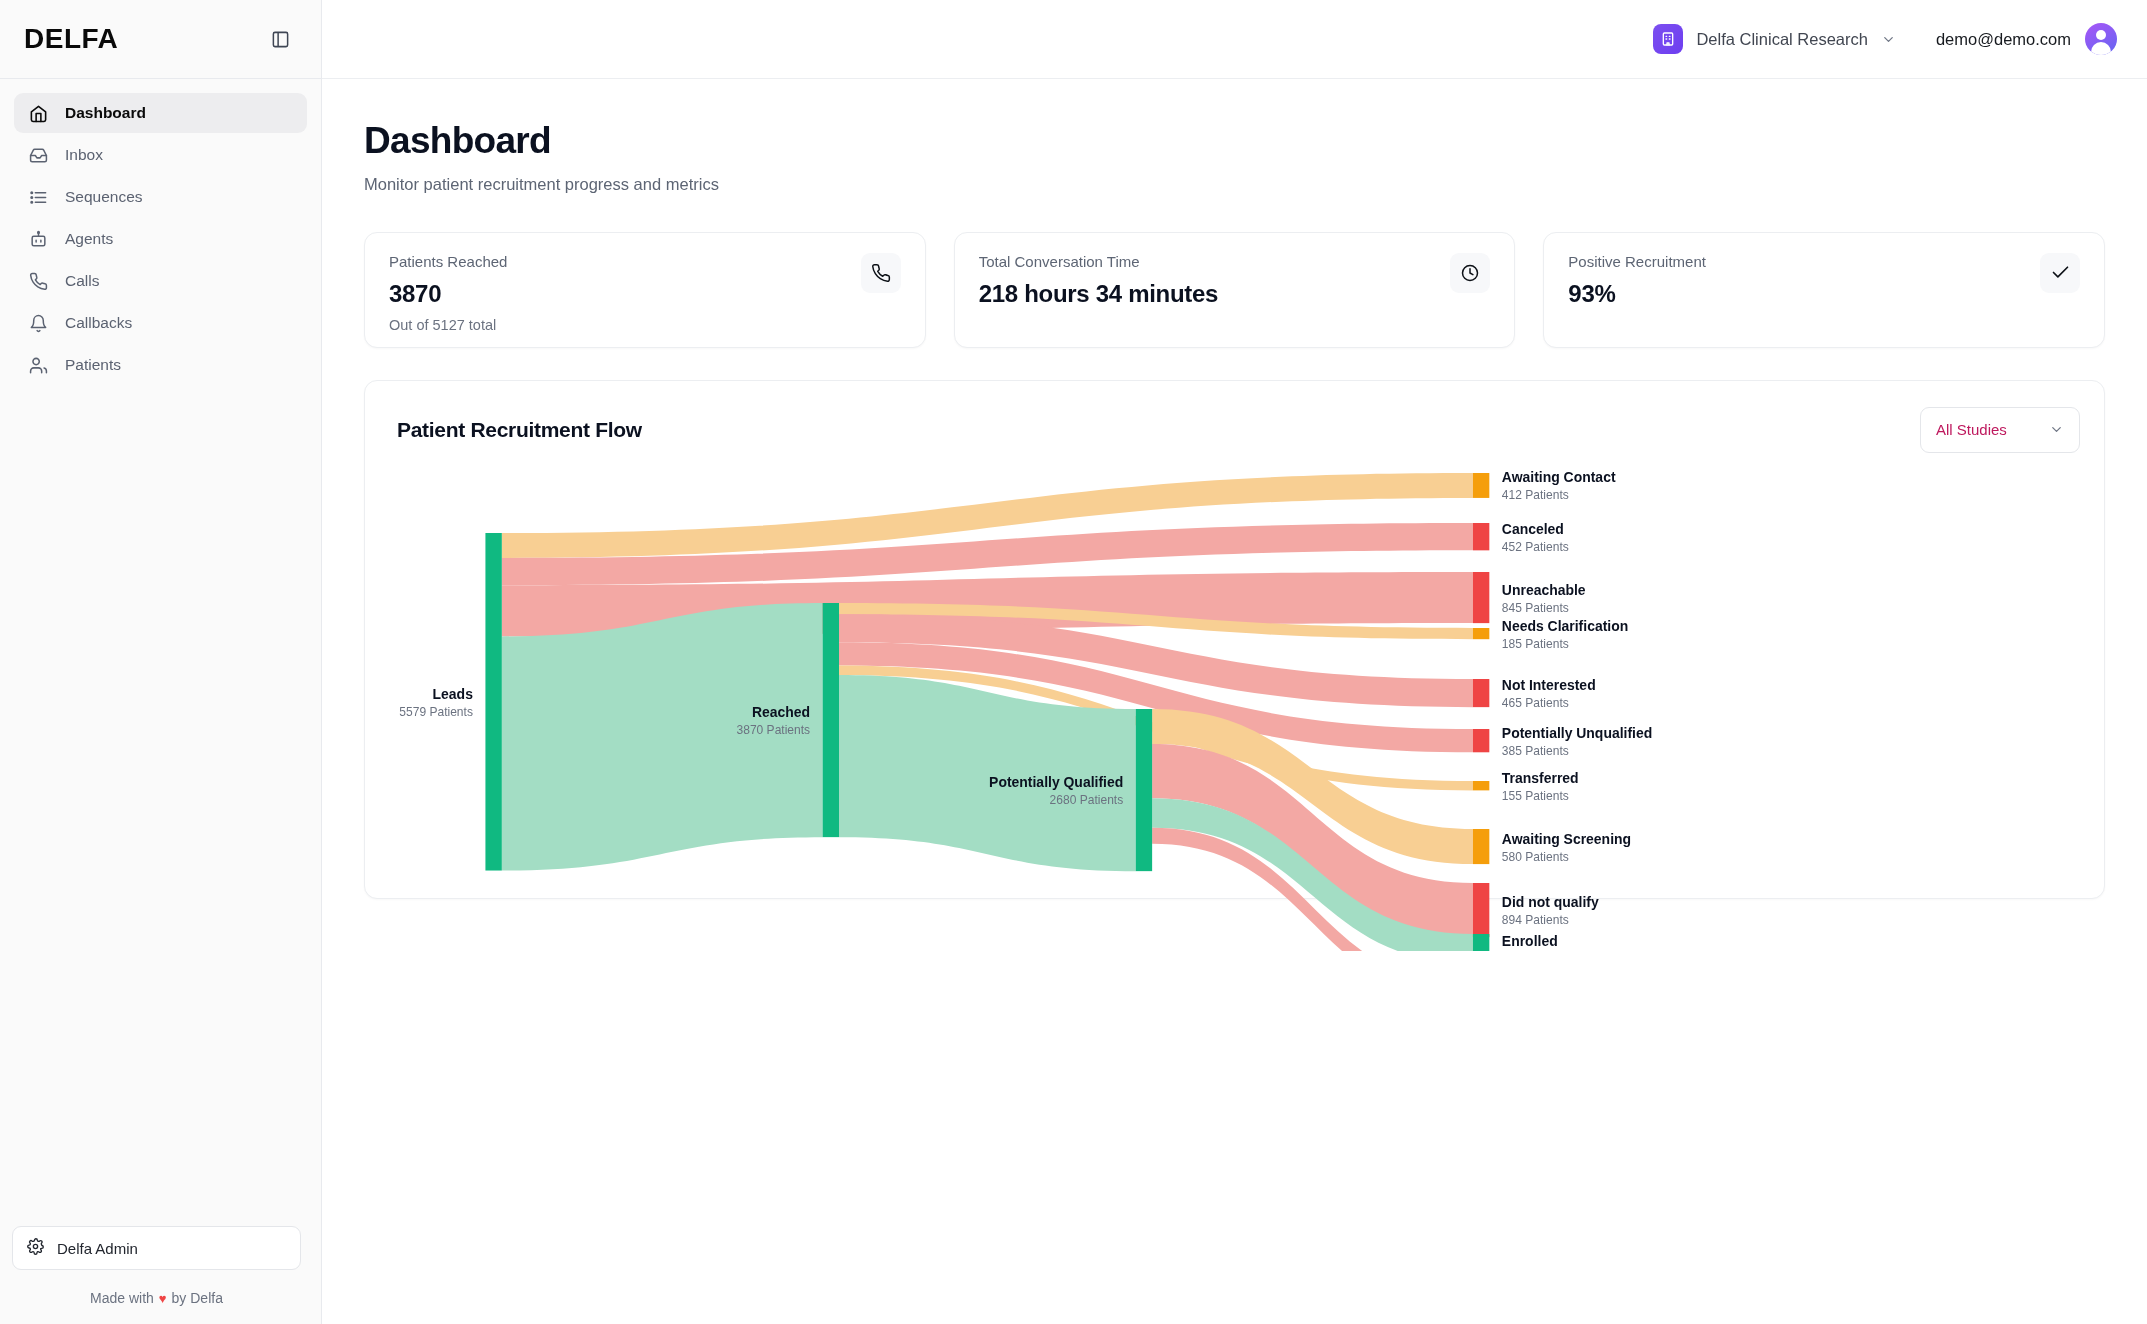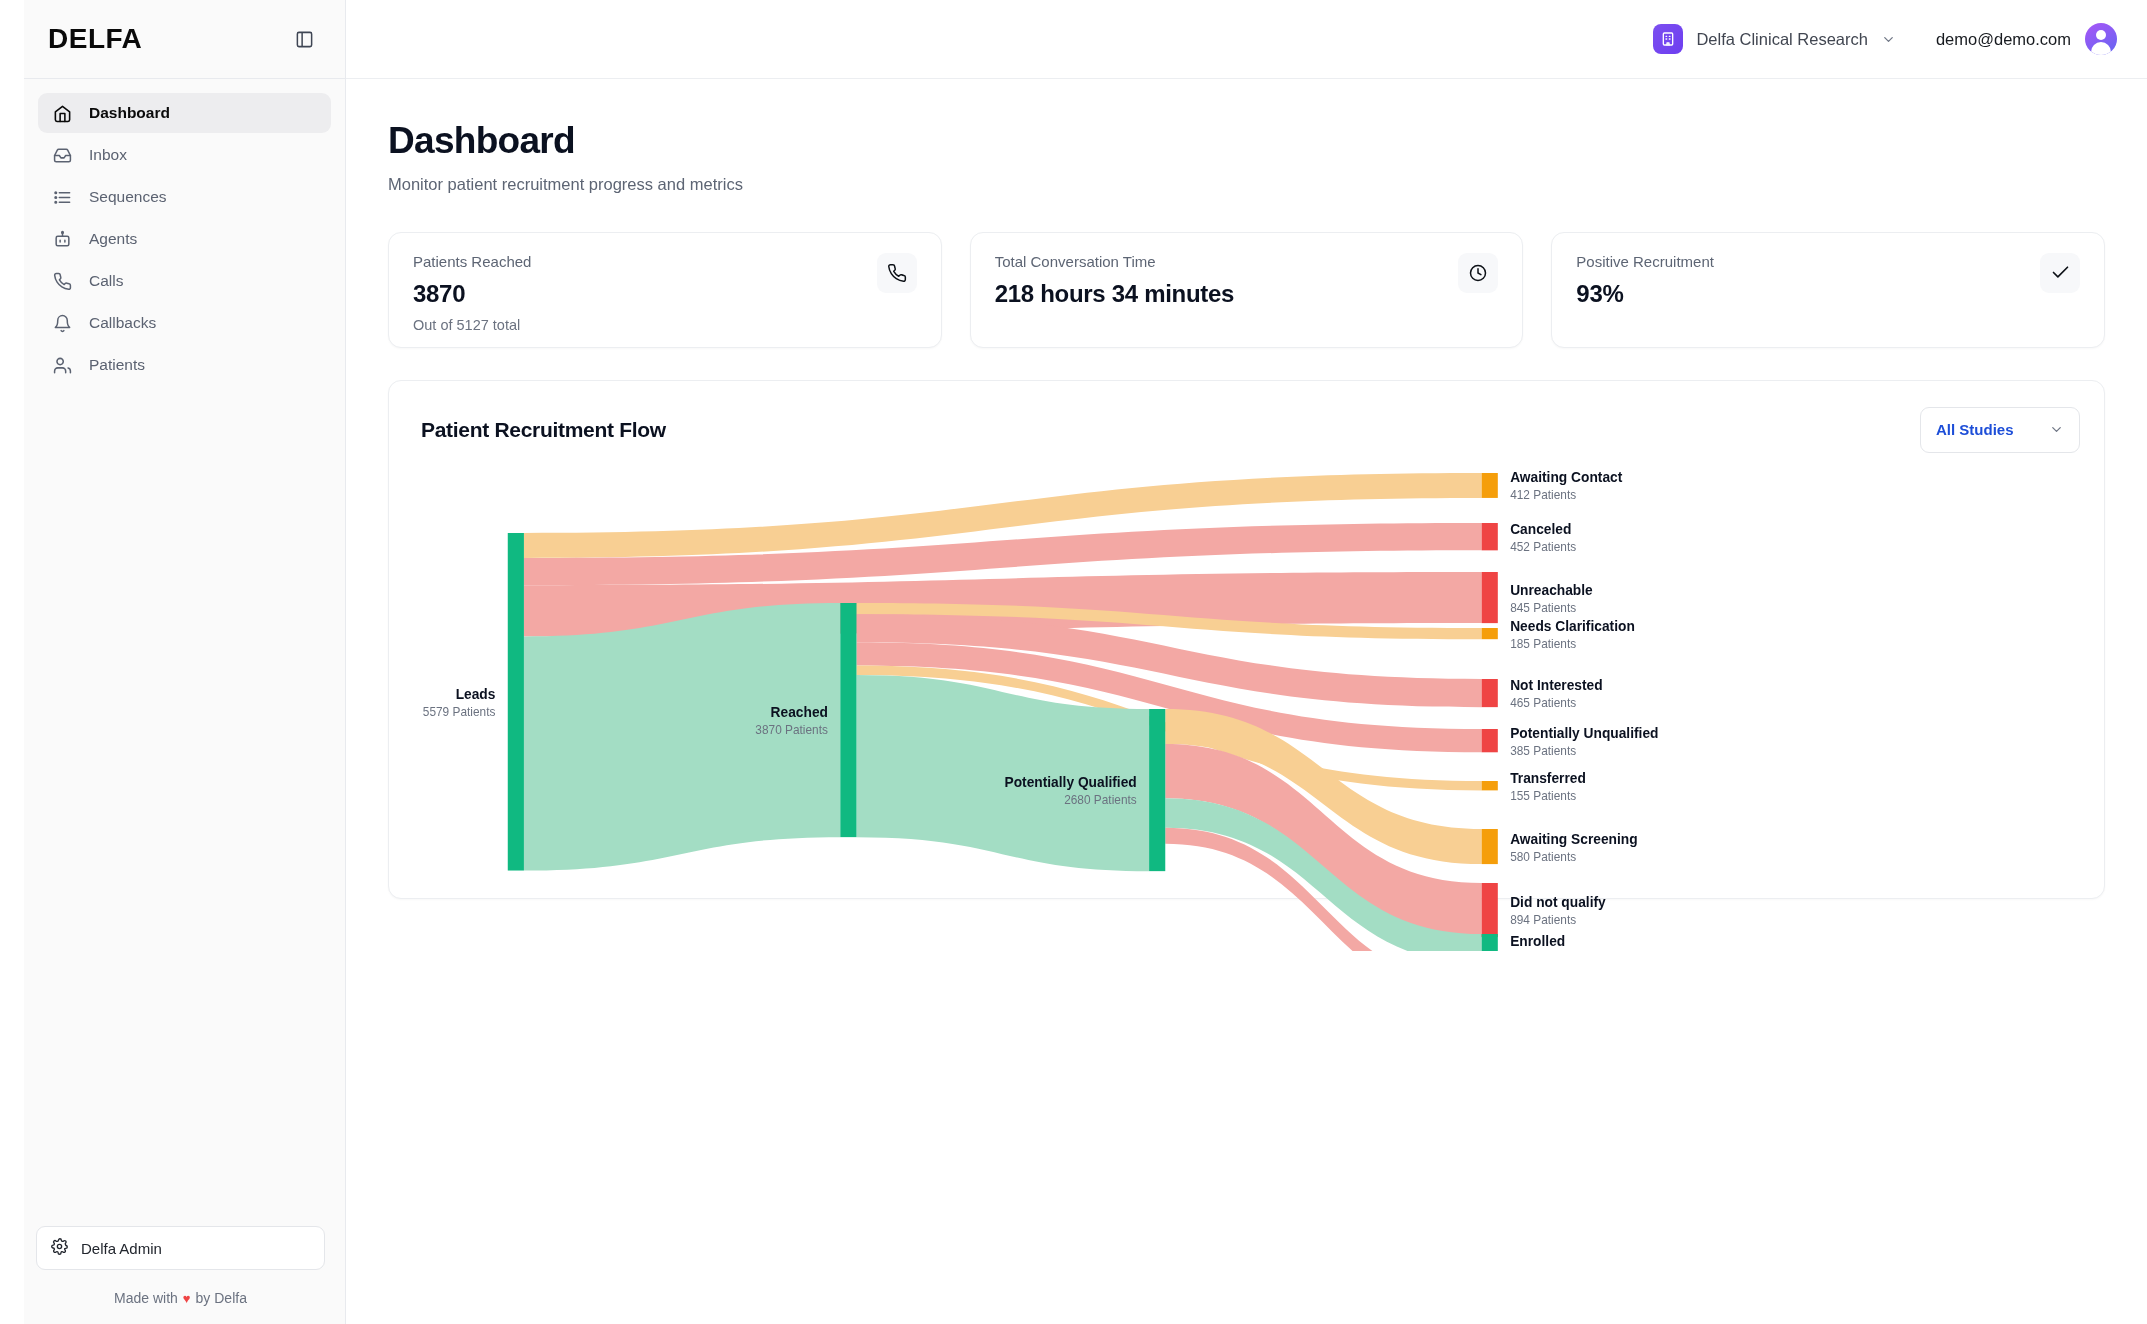--- a/index.html
+++ b/index.html
@@ -6,21 +6,21 @@
   html,body{width:2147px;height:1324px;overflow:hidden;}
   body{
     font-family:"Liberation Sans","DejaVu Sans",sans-serif;
     background:#ffffff;color:#0f172a;-webkit-font-smoothing:antialiased;
   }
   .app{display:flex;width:2147px;height:1324px;}
 
   
   .sidebar{
     width:322px;height:1324px;background:#fafafa;
-    border-right:1px solid #e8eaee;display:flex;flex-direction:column;flex:0 0 322px;margin-left:24px;
+    border-right:1px solid #e8eaee;display:flex;flex-direction:column;flex:0 0 322px;
   }
   .sb-top{height:79px;display:flex;align-items:center;justify-content:space-between;
     padding:0 26px 0 24px;border-bottom:1px solid #e8eaee;}
   .logo{font-size:28px;font-weight:800;letter-spacing:.5px;color:#0a0a0a;line-height:1;}
   .sb-toggle{width:30px;height:30px;display:flex;align-items:center;justify-content:center;
     border-radius:6px;cursor:pointer;color:#3f4654;}
   .sb-nav{padding:14px 14px 0 14px;display:flex;flex-direction:column;gap:2px;}
   .nav-item{display:flex;align-items:center;gap:17px;height:40px;padding:0 14px;
     border-radius:9px;cursor:pointer;color:#5b6271;font-size:15.5px;}
   .nav-item.active{background:#ededef;color:#0a0a0a;font-weight:600;}
@@ -70,21 +70,21 @@
     align-items:center;justify-content:center;color:#0d1117;flex:0 0 40px;}
 
   
   .chart-card{margin-top:32px;border:1px solid #eceef1;border-radius:13px;background:#fff;
     height:519px;padding:26px 22px 16px 22px;position:relative;
     box-shadow:0 1px 2px rgba(16,24,40,.03);}
   .chart-head{display:flex;align-items:center;justify-content:space-between;padding:0 2px 0 10px;}
   .chart-title{font-size:21px;font-weight:700;color:#0b1120;letter-spacing:-.3px;}
   .select{width:160px;height:46px;border:1px solid #e4e6ea;border-radius:9px;background:#fff;
     display:flex;align-items:center;justify-content:space-between;padding:0 15px;cursor:pointer;}
-  .select-val{font-size:15px;color:#1d4ed8;font-weight:bold;}
+  .select-val{font-size:15px;color:#be185d;}
   .sankey-wrap{position:absolute;left:0;right:0;top:70px;height:500px;}
   .sankey-wrap svg{width:100%;height:100%;display:block;}
   .nlabel{font-family:"Liberation Sans",sans-serif;font-size:14.5px;font-weight:700;fill:#0b1120;}
   .nsub{font-family:"Liberation Sans",sans-serif;font-size:12.5px;fill:#6b7280;}
 </style>
 </head>
 <body>
 
 <div class="app">
 

